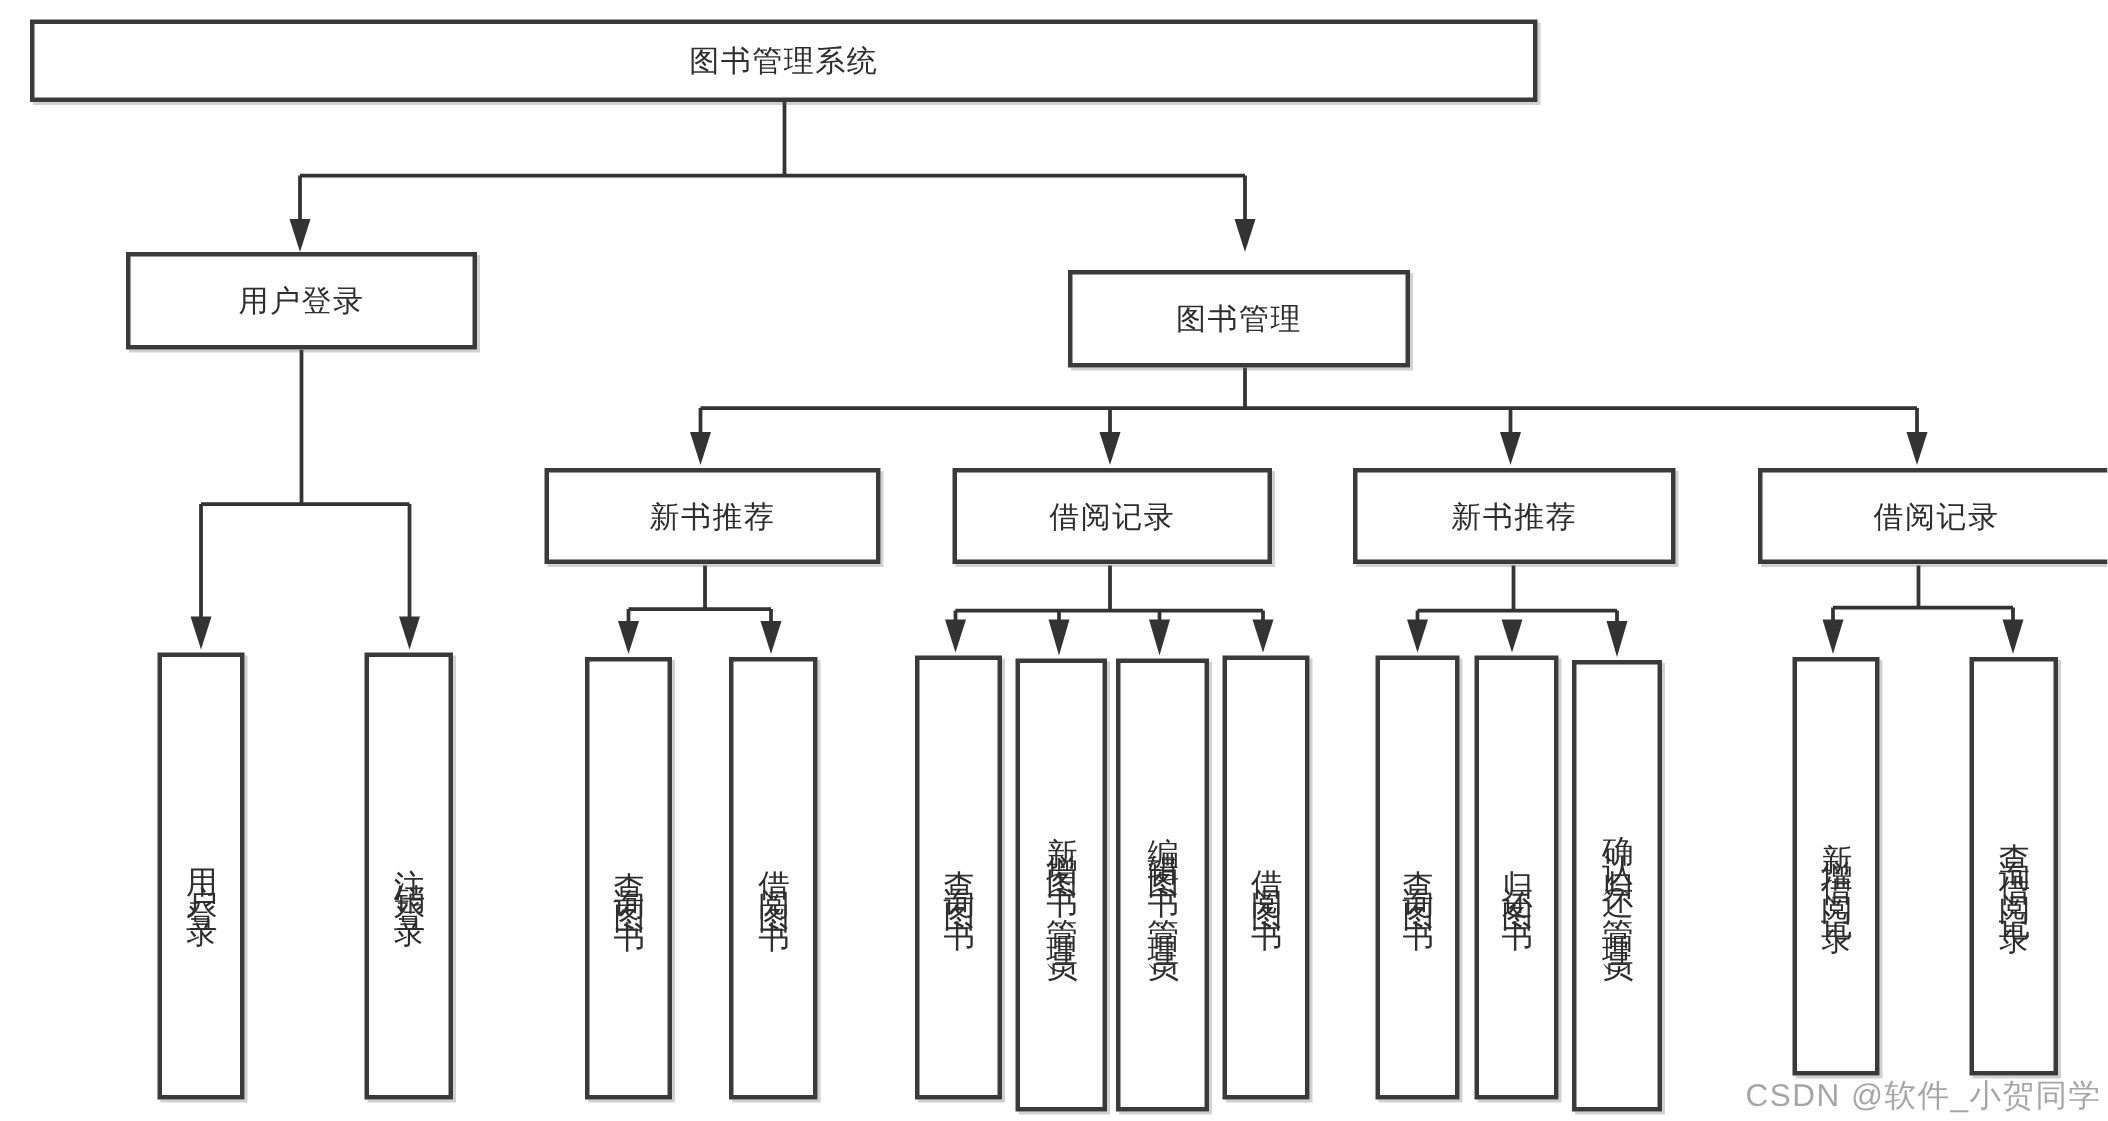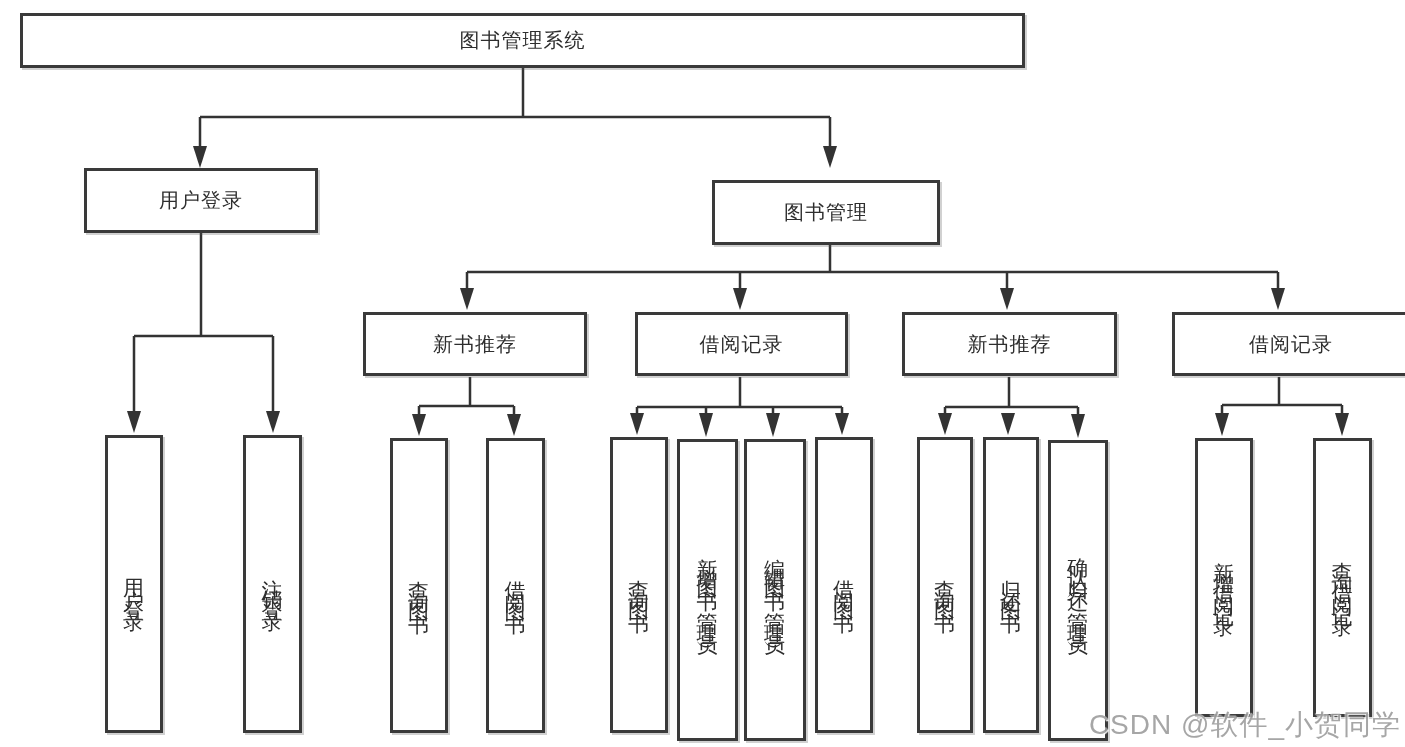--- a/index.html
+++ b/index.html
@@ -44,21 +44,21 @@
     text-orientation: mixed;
     font-size: 21px;
     letter-spacing: 11px;
     line-height: 1;
     color: #2e2e2e;
   }
   .watermark {
     position: absolute;
     right: 4px;
     bottom: 3px;
-    font-size: 28px;
+    font-size: 21px;
     color: rgba(150,150,150,0.85);
     text-shadow: 1px 1px 1px rgba(255,255,255,0.95), -1px -1px 1px rgba(255,255,255,0.6);
     letter-spacing: 1px;
     z-index: 5;
     white-space: nowrap;
   }
 </style>
 </head>
 <body>
 

